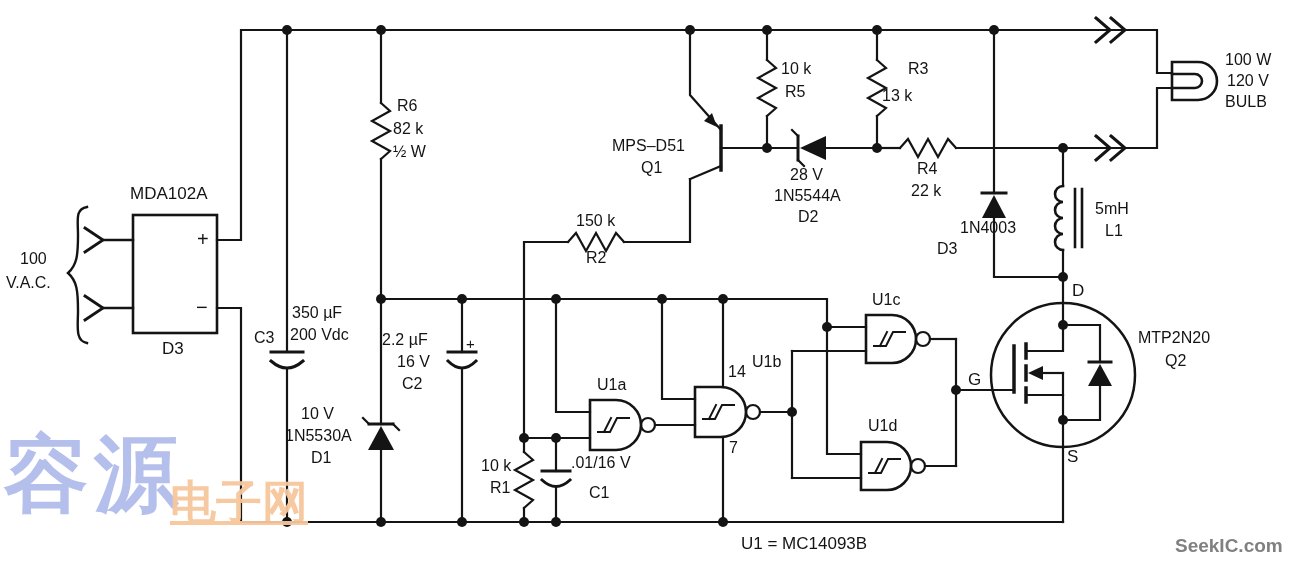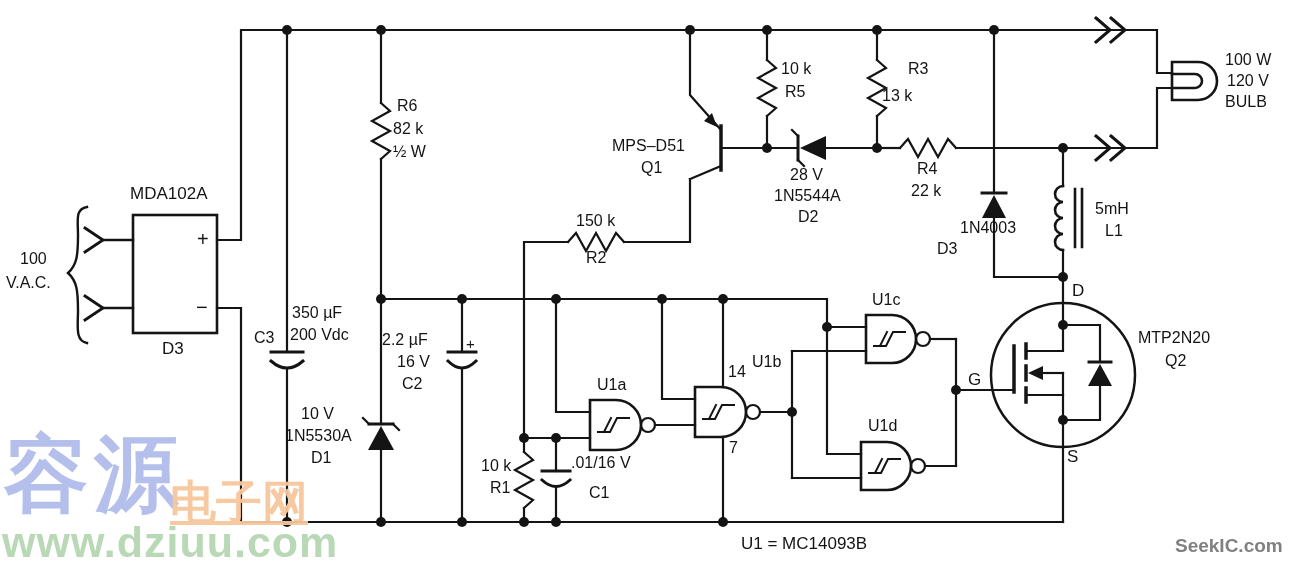--- a/index.html
+++ b/index.html
@@ -313,16 +313,15 @@
 <div class="lbl" style="left:481px;top:458px">10 k</div>
 <div class="lbl" style="left:490px;top:480px">R1</div>
 
 <div class="lbl" style="left:571px;top:455px">.01/16 V</div>
 <div class="lbl" style="left:589px;top:485px">C1</div>
 
 <div class="lbl md" style="left:741px;top:535px">U1  =  MC14093B</div>
 
 <div class="wm" id="wm-cn-main">容源</div>
 <div class="wm" id="wm-cn-sub">电子网</div>
-<div class="wm" id="wm-url">www.dziuu.com</div>
 <div class="wm" id="wm-brand">SeekIC.com</div>
 
 </div>
 
 </body></html>

